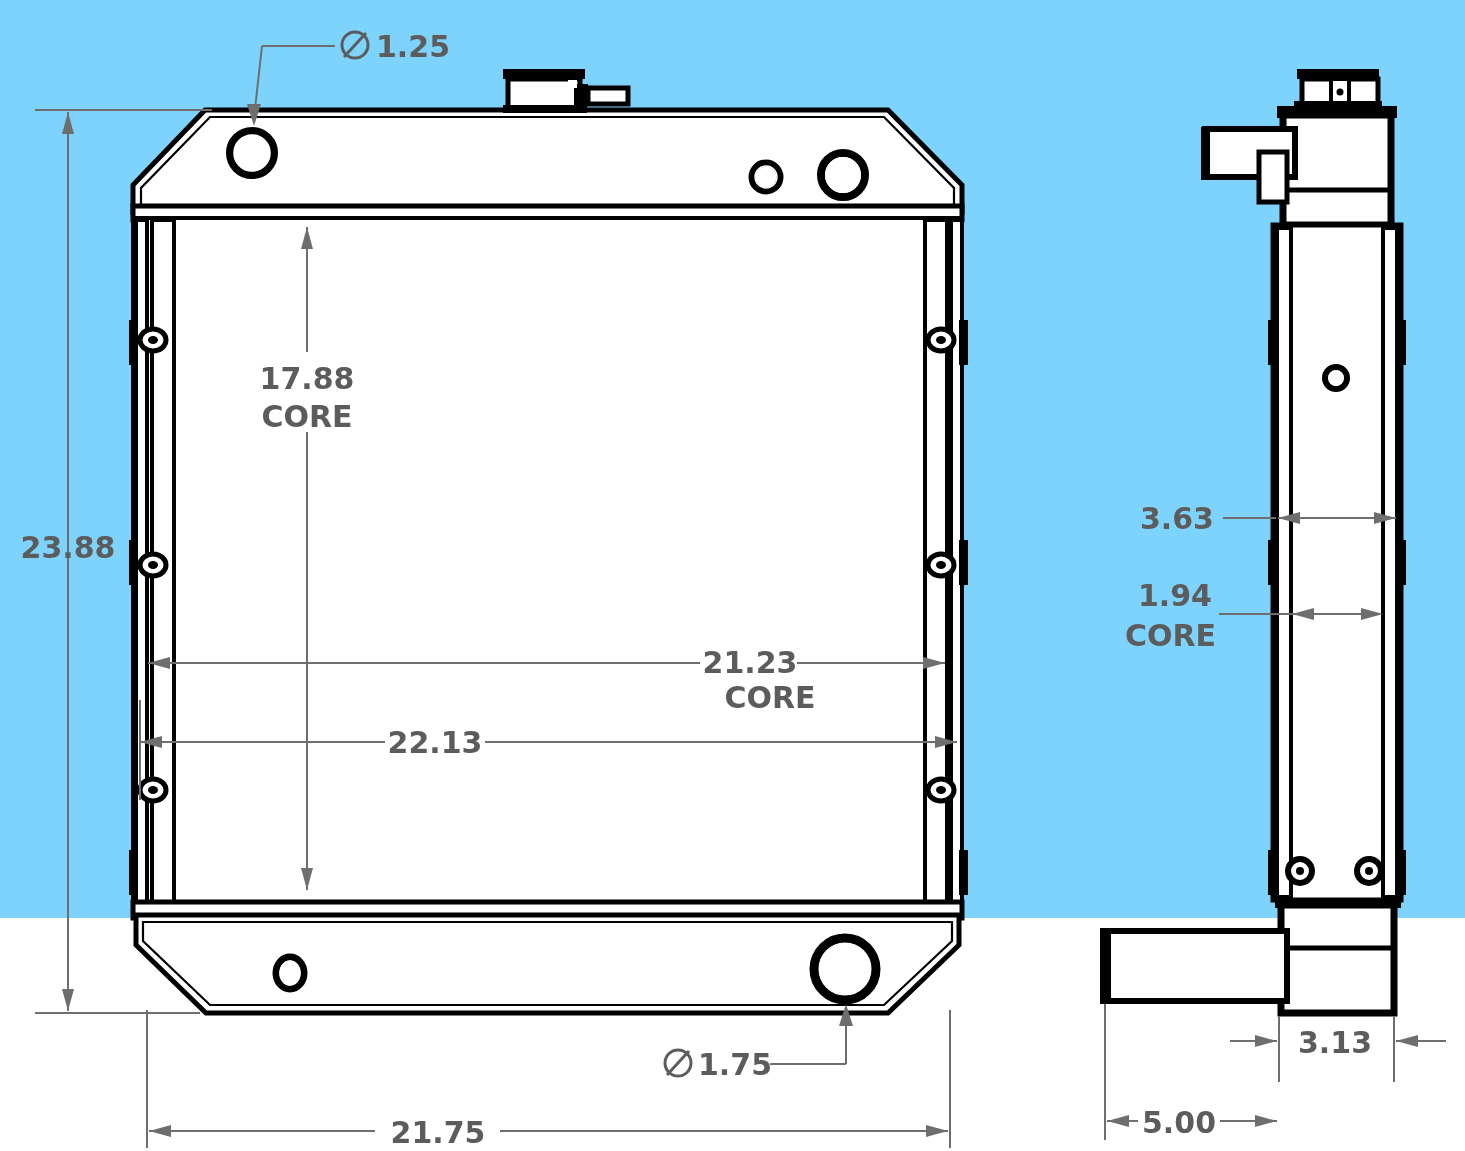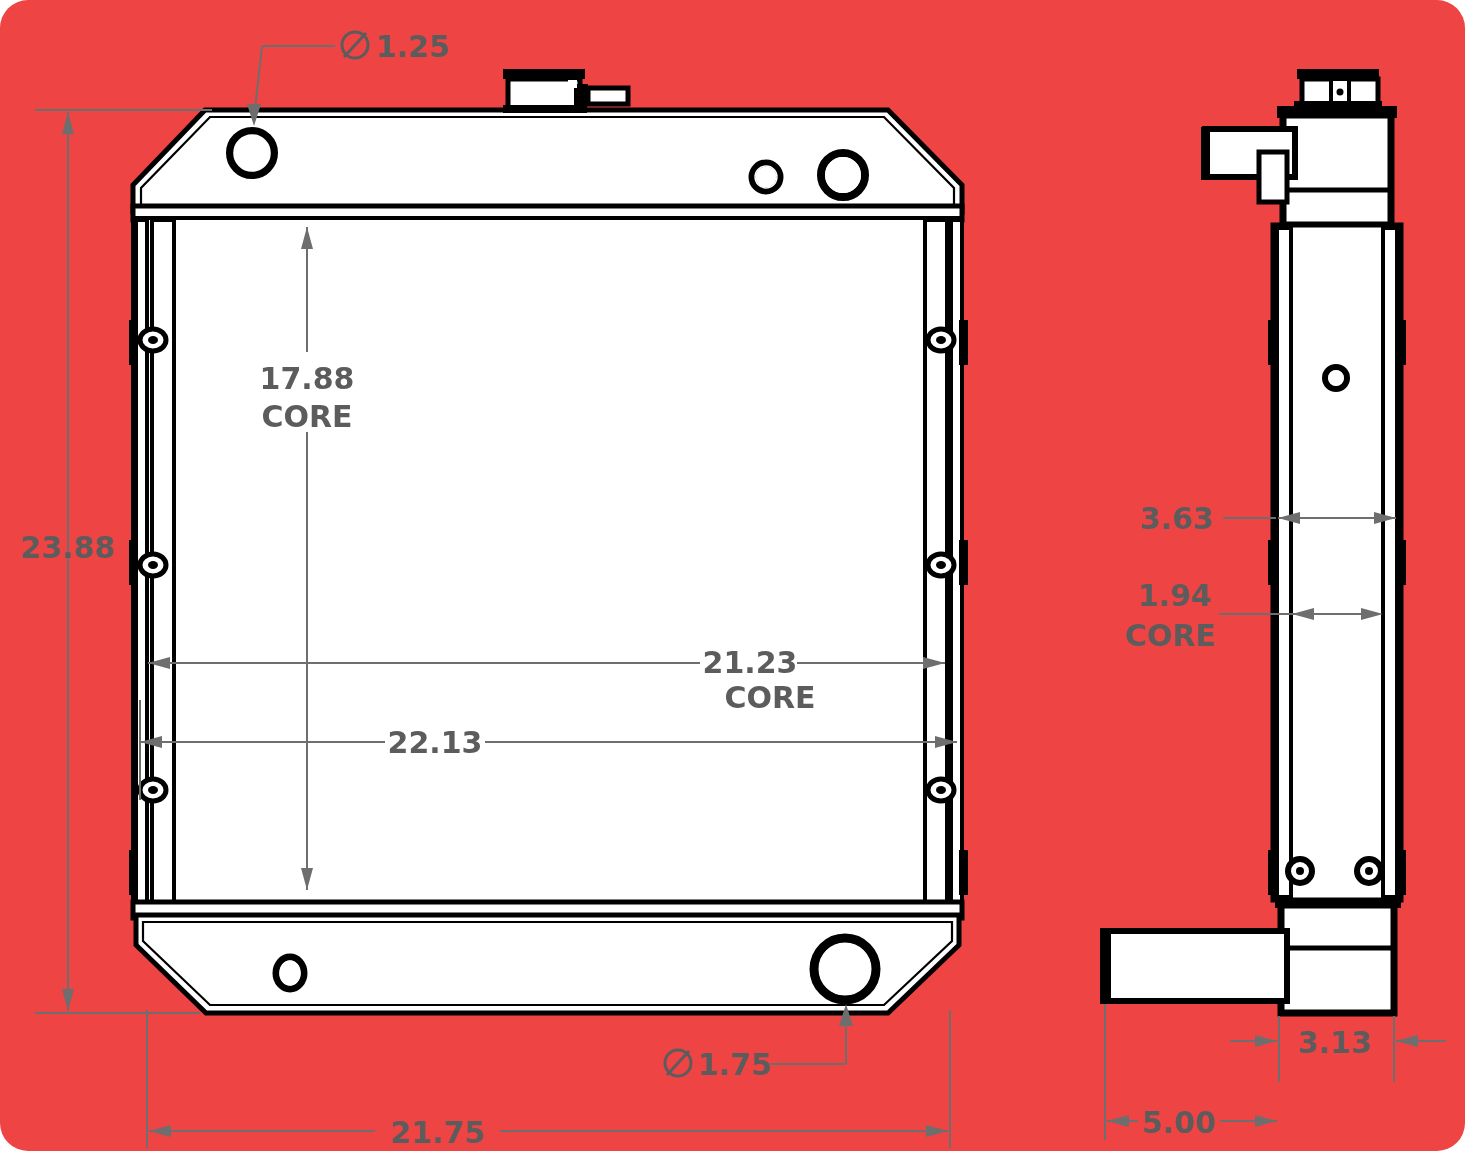--- a/index.html
+++ b/index.html
@@ -1,17 +1,17 @@
 <!DOCTYPE html>
 <html><head>
 <meta charset="utf-8">
 <style>
   html,body{margin:0;padding:0;background:#ffffff;}
   body{width:1465px;height:1151px;overflow:hidden;font-family:"DejaVu Sans",sans-serif;}
-  #sheet{position:relative;width:1465px;height:1151px;background:#ef4444;border-radius:28px;}
+  #sheet{position:relative;width:1465px;height:918px;background:#7dd3fc;}
   #sheet svg{display:block;}
   .dimtxt{font-family:"DejaVu Sans",sans-serif;font-weight:bold;font-size:30px;fill:#5c5c5c;}
 </style>
 </head>
 <body>
 
 <div id="sheet">
 <svg width="1465" height="1151" viewBox="0 0 1465 1151" xmlns="http://www.w3.org/2000/svg">
 
   <g>

